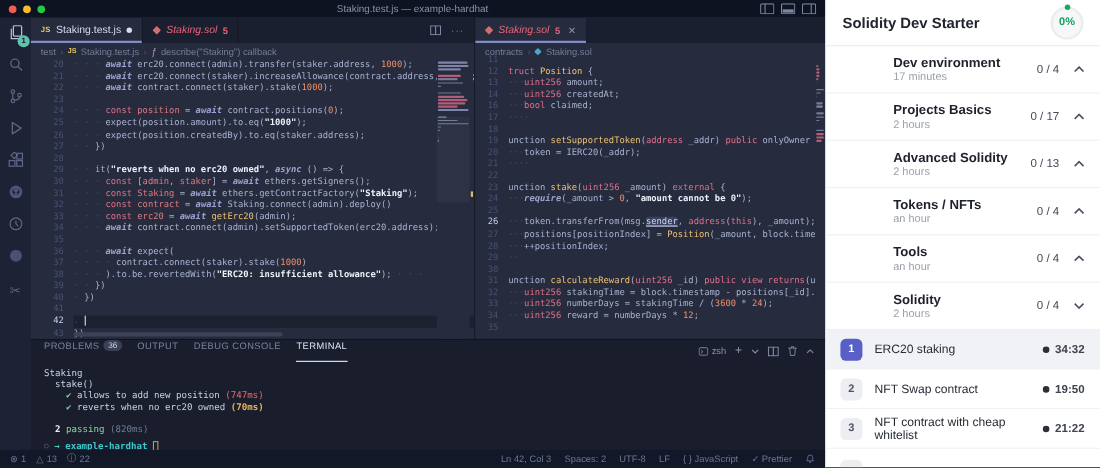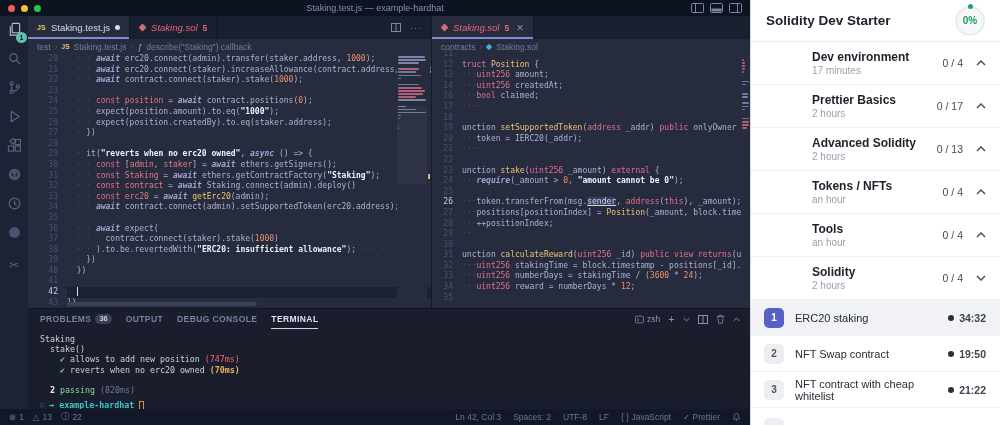--- a/index.html
+++ b/index.html
@@ -64,21 +64,21 @@
   #mm-0{right:4px;width:30px;}
   #mm-1{right:0;width:9px;}
   .mmb{height:1.6px;margin:0 0 1.5px 1px;border-radius:1px;opacity:.75;}
   .mm-slider{position:absolute;left:0;right:0;top:52px;height:78px;background:rgba(170,180,210,.06);}
   .ruler{position:absolute;top:38px;bottom:0;right:0;width:4px;}
   .ruler-mark{position:absolute;right:1px;width:2.5px;height:5px;background:#e2b86a;}
   .hscroll{position:absolute;bottom:2px;left:39px;width:190px;height:4px;border-radius:2px;background:#3c4257;}
 
   .panel{flex:1;background:#191d2c;border-top:1px solid #10141f;display:flex;flex-direction:column;min-height:0;}
   .panel-tabs{height:20px;flex:none;display:flex;align-items:center;padding-left:12px;gap:14px;font-size:8.5px;color:#79829f;letter-spacing:.4px;}
-  .ptab{display:flex;align-items:center;gap:4px;height:100%;font-weight:bold;}
+  .ptab{display:flex;align-items:flex-start;gap:4px;height:100%;}
   .ptab.active{color:#dde3f2;box-shadow:inset 0 -1px 0 #cdd5ea;}
   .pbadge{background:#3a4156;color:#c7cfe4;font-size:7.5px;border-radius:7px;padding:0 4px;line-height:10px;letter-spacing:0;}
   .panel-actions{margin-left:auto;display:flex;align-items:center;gap:8px;padding-right:10px;color:#8a93af;}
   .pa-shell{display:flex;align-items:center;gap:3px;font-size:8.5px;letter-spacing:0;}
   .pa-plus{font-size:11px;line-height:1;}
   .term{flex:1;padding:5px 0 0 12px;font-family:"DejaVu Sans Mono",monospace;font-size:8.3px;line-height:10.2px;white-space:pre;overflow:hidden;}
   .tm-ck{color:#7ccf9a}.tm-p{color:#c9d1e0}.tm-slow{color:#ef6a68}
   .tm-med{color:#e7b45b;font-weight:700}.tm-pass{color:#8bd6a0}
   .tm-dim{color:#707b97}.tm-n{color:#e8edf7;font-weight:700}
   .prompt{display:flex;align-items:center;gap:5px;margin-top:5px;}
@@ -604,21 +604,21 @@
           </div>
           <span class="sec-count">0 / 4</span>
           <span class="sec-chev">
             <svg width="10" height="6" viewBox="0 0 10 6">
               <path d="M1 5l4-4 4 4" fill="none" stroke="#4a5160" stroke-width="1.5"></path>
             </svg>
           </span>
         </div>
         <div class="sb-sec">
           <div class="sec-main">
-            <div class="sec-title">Prettier Basics</div>
+            <div class="sec-title">Projects Basics</div>
             <div class="sec-dur">2 hours</div>
           </div>
           <span class="sec-count">0 / 17</span>
           <span class="sec-chev">
             <svg width="10" height="6" viewBox="0 0 10 6">
               <path d="M1 5l4-4 4 4" fill="none" stroke="#4a5160" stroke-width="1.5"></path>
             </svg>
           </span>
         </div>
         <div class="sb-sec">

